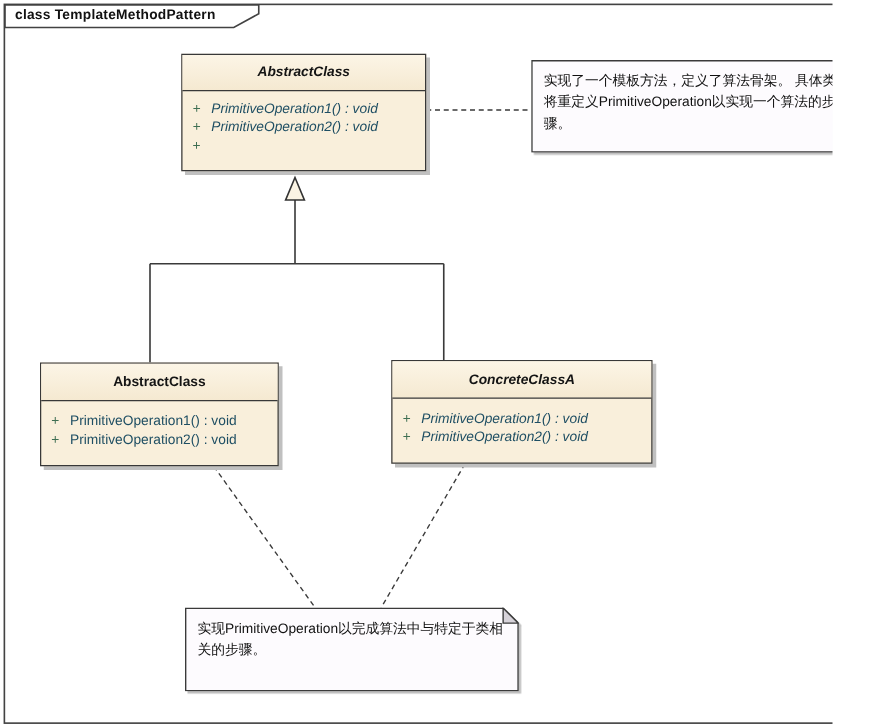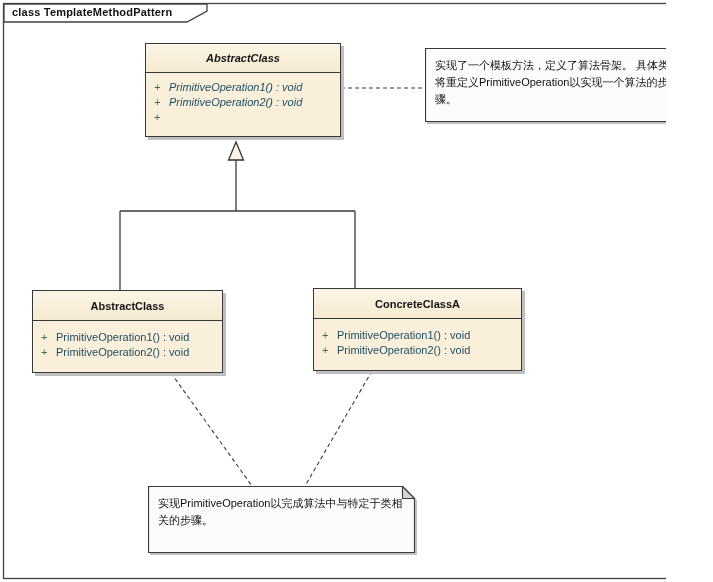--- a/index.html
+++ b/index.html
@@ -27,21 +27,21 @@
   }
   .cls-title.italic{font-style:italic;}
   .cls-body{padding-top:7px;}
   .method{display:flex;font-size:11px;line-height:15px;color:#1E4E63;}
   .method .vis{width:15px;padding-left:8px;color:#3E6E52;}
   .method .sig{flex:1;}
   .method.italic{font-style:italic;}
   #cls-abstract{left:145px;top:43px;width:196px;height:94px;}
   #cls-abstract .cls-title{height:28px;}
   #cls-b{left:32px;top:290px;width:191px;height:83px;}
-  #cls-a{left:313px;top:288px;width:209px;height:83px;}
+  #cls-a{left:313px;top:288px;width:209px;height:83px;font-style:italic;}
   #cls-b .cls-title,#cls-a .cls-title{height:29px;}
   #cls-b .cls-body,#cls-a .cls-body{padding-top:9px;}
   
   .uml-note{position:absolute;}
   .uml-note svg{position:absolute;left:0;top:0;filter:drop-shadow(2px 2px 0 #C0C0C0);}
   .note-text{
     position:absolute;left:0;top:0;box-sizing:border-box;
     padding:9px 12px 8px 10px;font-size:11px;line-height:1.55;color:#101010;
   }
   #note-top{left:425px;top:48px;width:258px;height:74px;}

